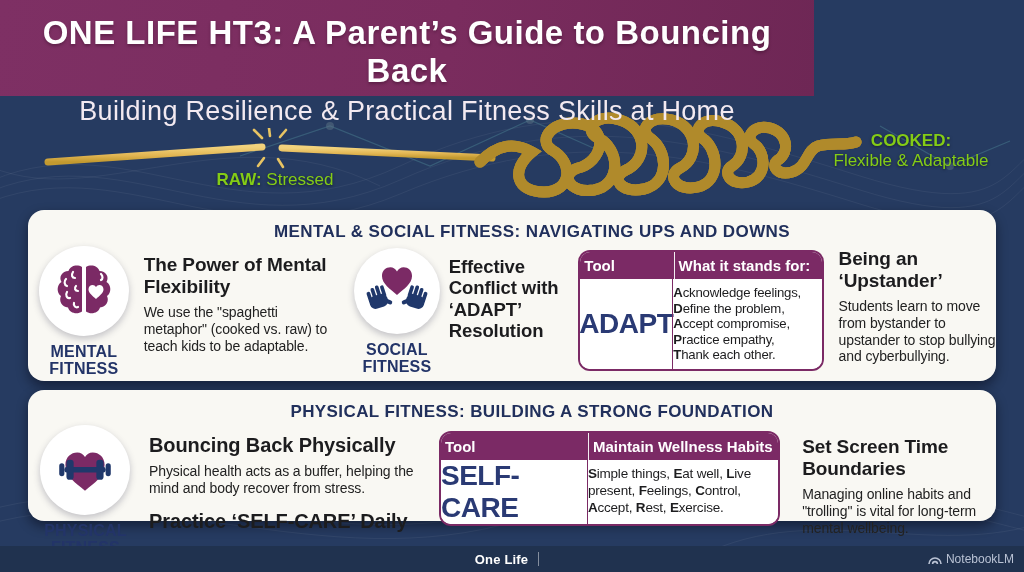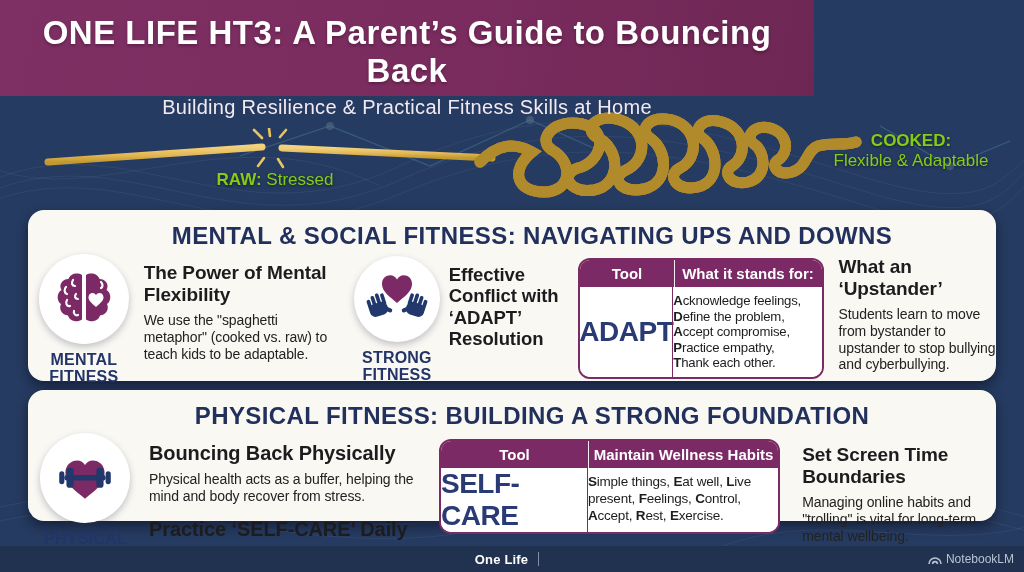--- a/index.html
+++ b/index.html
@@ -5,51 +5,51 @@
   html,body{margin:0;padding:0;background:#111;}
   #root{position:relative;width:1024px;height:572px;overflow:hidden;
         background:#263b61;font-family:"Liberation Sans",sans-serif;
         -webkit-font-smoothing:antialiased;}
   
   .hdr{position:absolute;left:0;top:0;width:814px;height:96px;
        background:linear-gradient(100deg,#7e3064 0%,#7a2c5e 55%,#6e2755 100%);
        text-align:center;color:#fff;z-index:5;}
   .hdr-title{margin-top:14px;font-size:33px;font-weight:bold;letter-spacing:.5px;
        text-shadow:0 2px 3px rgba(40,10,30,.35);}
-  .hdr-sub{margin-top:6px;font-size:20px;font-weight:normal;color:#f3eaf1;letter-spacing:.3px;}
+  .hdr-sub{margin-top:6px;font-size:27px;font-weight:normal;color:#f3eaf1;letter-spacing:.3px;}
   
   .pattern{position:absolute;left:0;top:96px;width:1024px;height:476px;z-index:0;}
   
   .spag{position:absolute;z-index:2;}
   .spag-label{position:absolute;z-index:3;color:#84cc16;font-size:17px;text-align:center;
        text-shadow:0 1px 3px rgba(0,0,0,.5);}
   .spag-label b{font-weight:bold;}
   .raw-label{left:190px;top:170px;width:170px;}
   .cooked-label{left:822px;top:131px;width:178px;line-height:1.18;}
   .cooked-label .b1{display:block;font-weight:bold;}
   
   .card{position:absolute;left:28px;width:968px;background:#f9f8f3;border-radius:16px;
         box-shadow:0 5px 12px rgba(0,0,10,.45);z-index:4;}
   .card1{top:210px;height:171px;}
   .card2{top:390px;height:131px;}
-  .card-title{text-align:center;margin-top:12px;font-size:24px;font-weight:bold;
+  .card-title{text-align:center;margin-top:12px;font-size:17px;font-weight:bold;
         color:#21305c;letter-spacing:.4px;padding-left:40px;}
   .row{display:flex;align-items:flex-start;margin-top:0;}
   .badge{display:flex;flex-direction:column;align-items:center;}
   .circle{width:90px;height:90px;border-radius:50%;background:#ffffff;
         box-shadow:0 3px 7px rgba(50,50,80,.28);display:flex;align-items:center;justify-content:center;}
   .badge-label{margin-top:7px;text-align:center;font-size:16px;font-weight:bold;
         color:#233468;line-height:1.08;letter-spacing:.2px;}
   .h-black{font-size:19px;font-weight:bold;color:#1c1c1e;line-height:1.16;letter-spacing:-.1px;}
   .h-black.big{font-size:20px;}
   .body-text{margin-top:6px;font-size:14px;color:#222;line-height:1.2;letter-spacing:-.1px;}
   
   .ptable{border:2.5px solid #7b2a65;border-radius:12px;overflow:hidden;background:#fff;}
   .pt-head{display:flex;background:#7b2a65;color:#fff;font-weight:bold;font-size:15px;}
-  .pt-head .c{padding:5px 4px;text-align:center;}
+  .pt-head .c{padding:5px 4px;}
   .pt-head .c1{border-right:1.5px solid #f3eef2;}
   .pt-body{display:flex;background:#fff;}
   .pt-body .c1{display:flex;align-items:center;justify-content:center;}
   .pt-body .c2{border-left:1.5px solid #7b2a65;padding:6px 0;}
   .tool-word{font-weight:bold;color:#2a3a74;letter-spacing:-.5px;}
   .stands{font-size:13.2px;color:#1d1d1f;line-height:1.18;letter-spacing:-.2px;}
   .stands div{white-space:nowrap;}
   .stands b, .segs b{font-weight:bold;}
   .segs{font-size:13.5px;color:#1d1d1f;line-height:1.25;letter-spacing:-.2px;}
   
@@ -209,21 +209,21 @@
                   <rect x="13.7" y="25.5" width="3.8" height="13.5" rx="1.9"></rect>
                   <rect x="18.8" y="27" width="3.8" height="12.5" rx="1.9"></rect>
                   <rect x="3.5" y="35" width="19.2" height="13.5" rx="6"></rect>
                   <rect x="19" y="38" width="4.2" height="12" rx="2.1" transform="rotate(-48 21 44)"></rect>
                 </g>
               </g>
             </g>
           </svg>
         </div>
         <div class="badge-label">
-          <div>STRONG</div>
+          <div>SOCIAL</div>
           <div>FITNESS</div>
         </div>
       </div>
 
       <div class="c1-t2">
         <div class="h-black" style="font-size:18.5px;">Effective Conflict with ‘ADAPT’ Resolution</div>
       </div>
 
       <div class="ptable tb1 c1-tb">
         <div class="pt-head">
@@ -238,21 +238,21 @@
               <div><b>A</b>cknowledge feelings,</div>
               <div><b>D</b>efine the problem,</div>
               <div><b>A</b>ccept compromise,</div>
               <div><b>P</b>ractice empathy,</div>
               <div><b>T</b>hank each other.</div>
             </div>
         </div>
       </div>
 
       <div class="c1-t3">
-        <div class="h-black">What an ‘Upstander’</div>
+        <div class="h-black">Being an ‘Upstander’</div>
         <div class="body-text">Students learn to move from bystander to upstander to stop bullying and cyberbullying.</div>
       </div>
     </div>
   </div>
 
   <div class="card card2">
     <div class="card-title">PHYSICAL FITNESS: BUILDING A STRONG FOUNDATION</div>
     <div class="row">
       <div class="badge c2-b1">
         <div class="circle">

